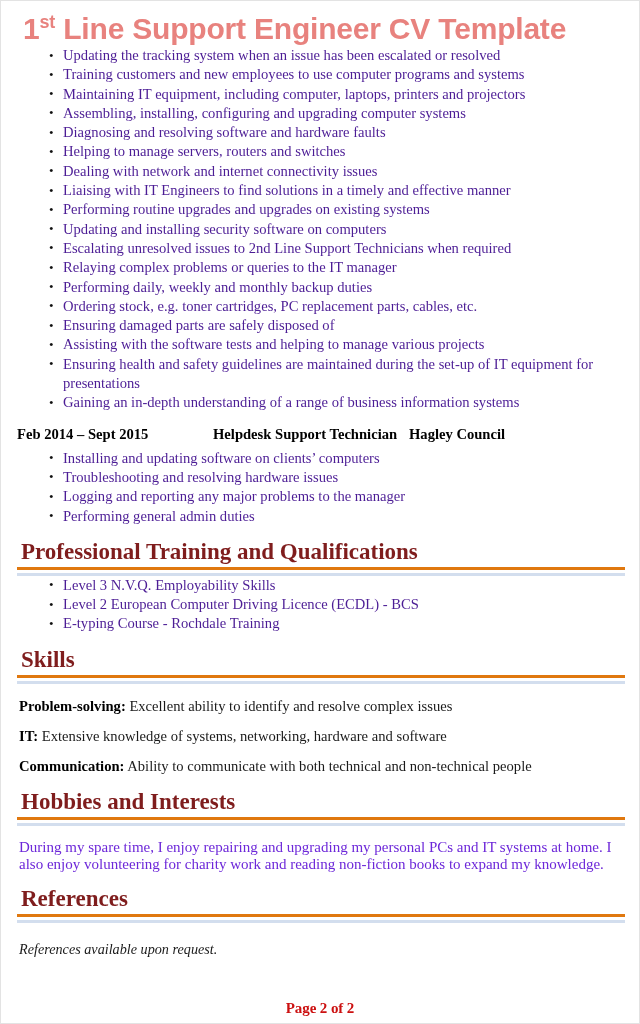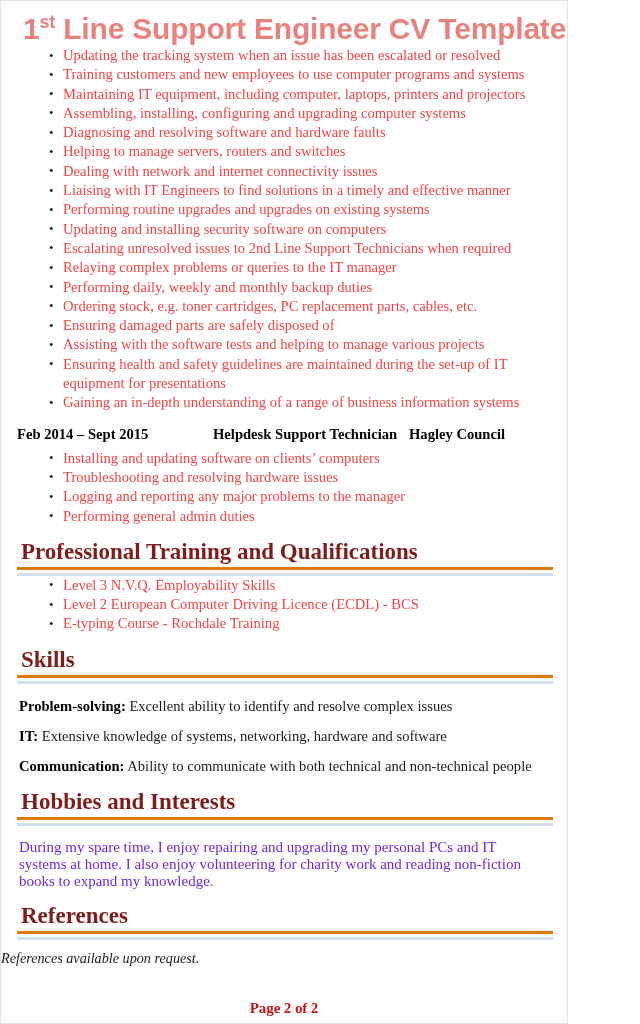--- a/index.html
+++ b/index.html
@@ -3,21 +3,21 @@
 <meta charset="utf-8">
 <title>1st Line Support Engineer CV Template</title>
 <style>
   html, body {
     margin: 0;
     padding: 0;
     background: #ffffff;
   }
   #page {
     position: relative;
-    width: 568px;
+    width: 640px;
     height: 1024px;
     background: #ffffff;
     box-sizing: border-box;
     border: 1px solid #e3e3e3;
     overflow: hidden;
     font-family: "Liberation Serif", "DejaVu Serif", serif;
     color: #111111;
   }
   
   .cv-title {
@@ -40,21 +40,21 @@
     list-style: none;
     margin: 0;
     padding: 0;
   }
   ul.bullets > li {
     position: relative;
     font-size: 14.6px;
     line-height: 19.3px;
     padding-left: 14px;
     margin: 0 16px 0 48px;
-    color: #ef4444;
+    color: #4c1d95;
   }
   ul.bullets > li::before {
     content: "\2022";
     position: absolute;
     left: 0;
     top: -0.5px;
     font-size: 13px;
     color: #111;
   }
 
@@ -118,21 +118,21 @@
   .skill-line .lbl { font-weight: bold; color: #000; }
 
   
   .para-block { margin-top: 13px; padding-left: 18px; padding-right: 22px; }
   .para {
     font-size: 15px;
     line-height: 17px;
     color: #6d28d9;
   }
   
-  .refs-block { margin-top: 9px; }
+  .refs-block { margin-top: 17px; padding-left: 18px; }
   .refs-text {
     font-style: italic;
     font-size: 14.2px;
     line-height: 18px;
     color: #1a1a1a;
   }
   
   .page-footer {
     position: absolute;
     left: 0;

